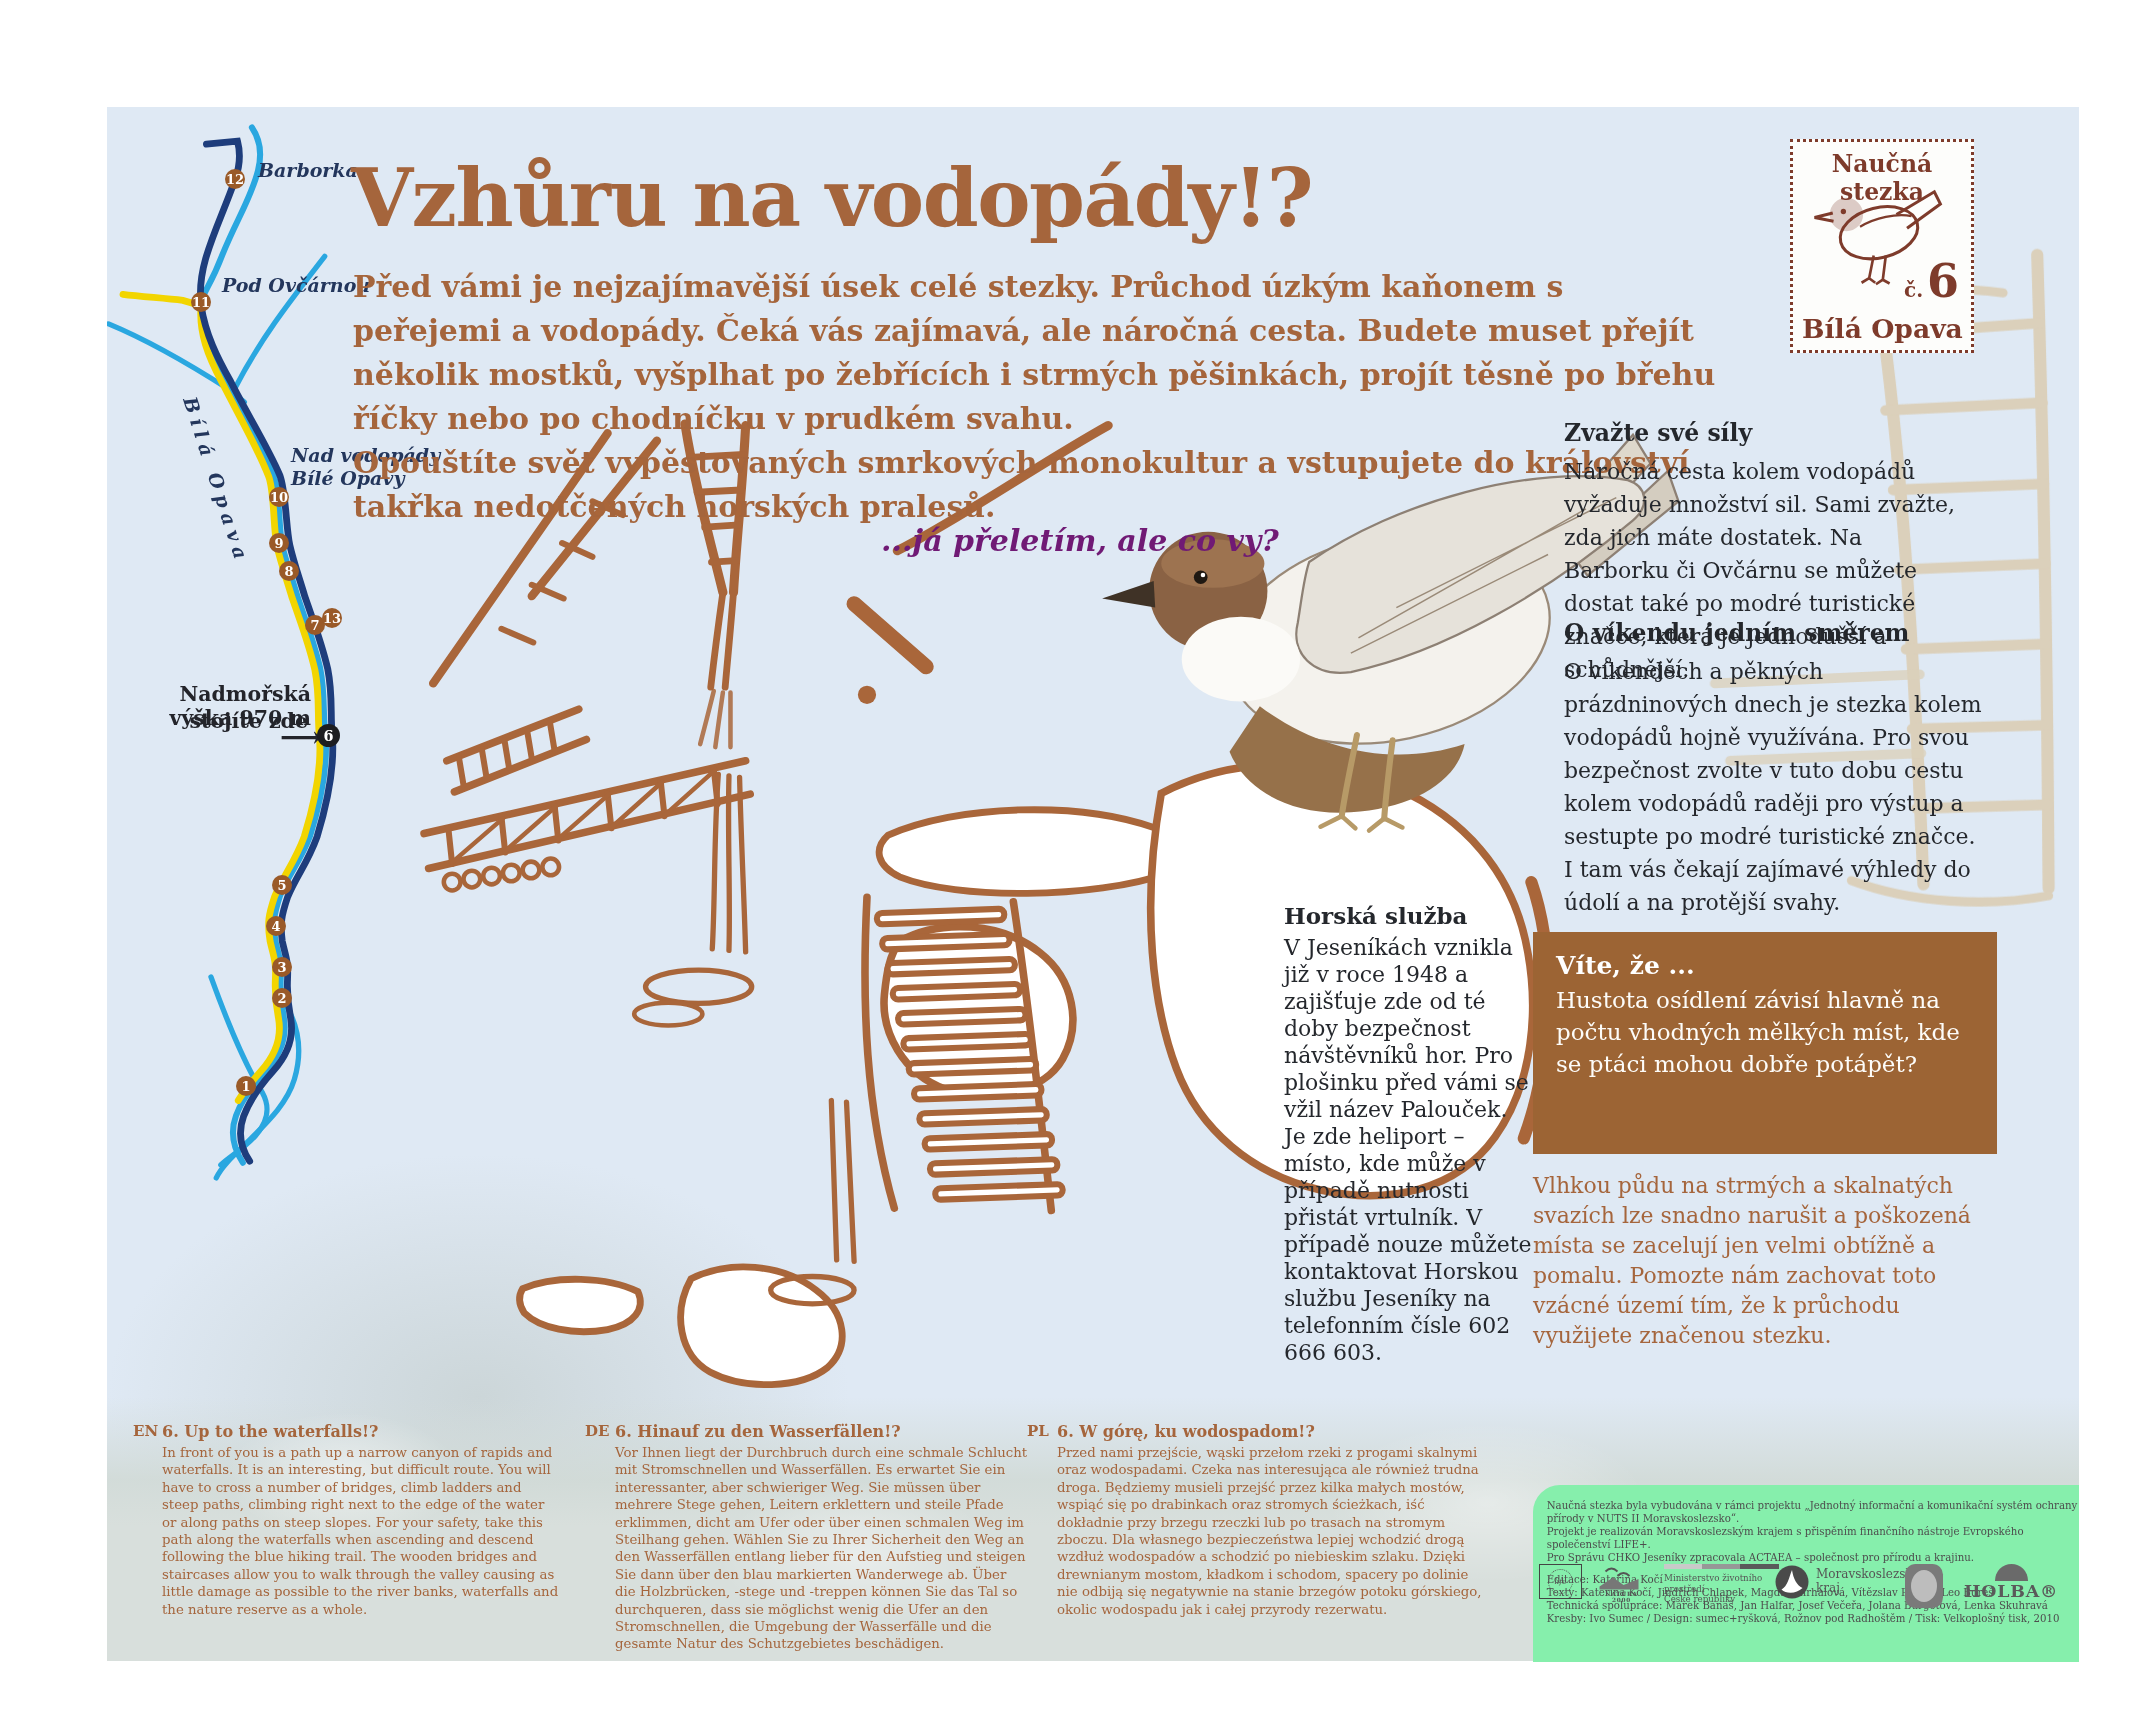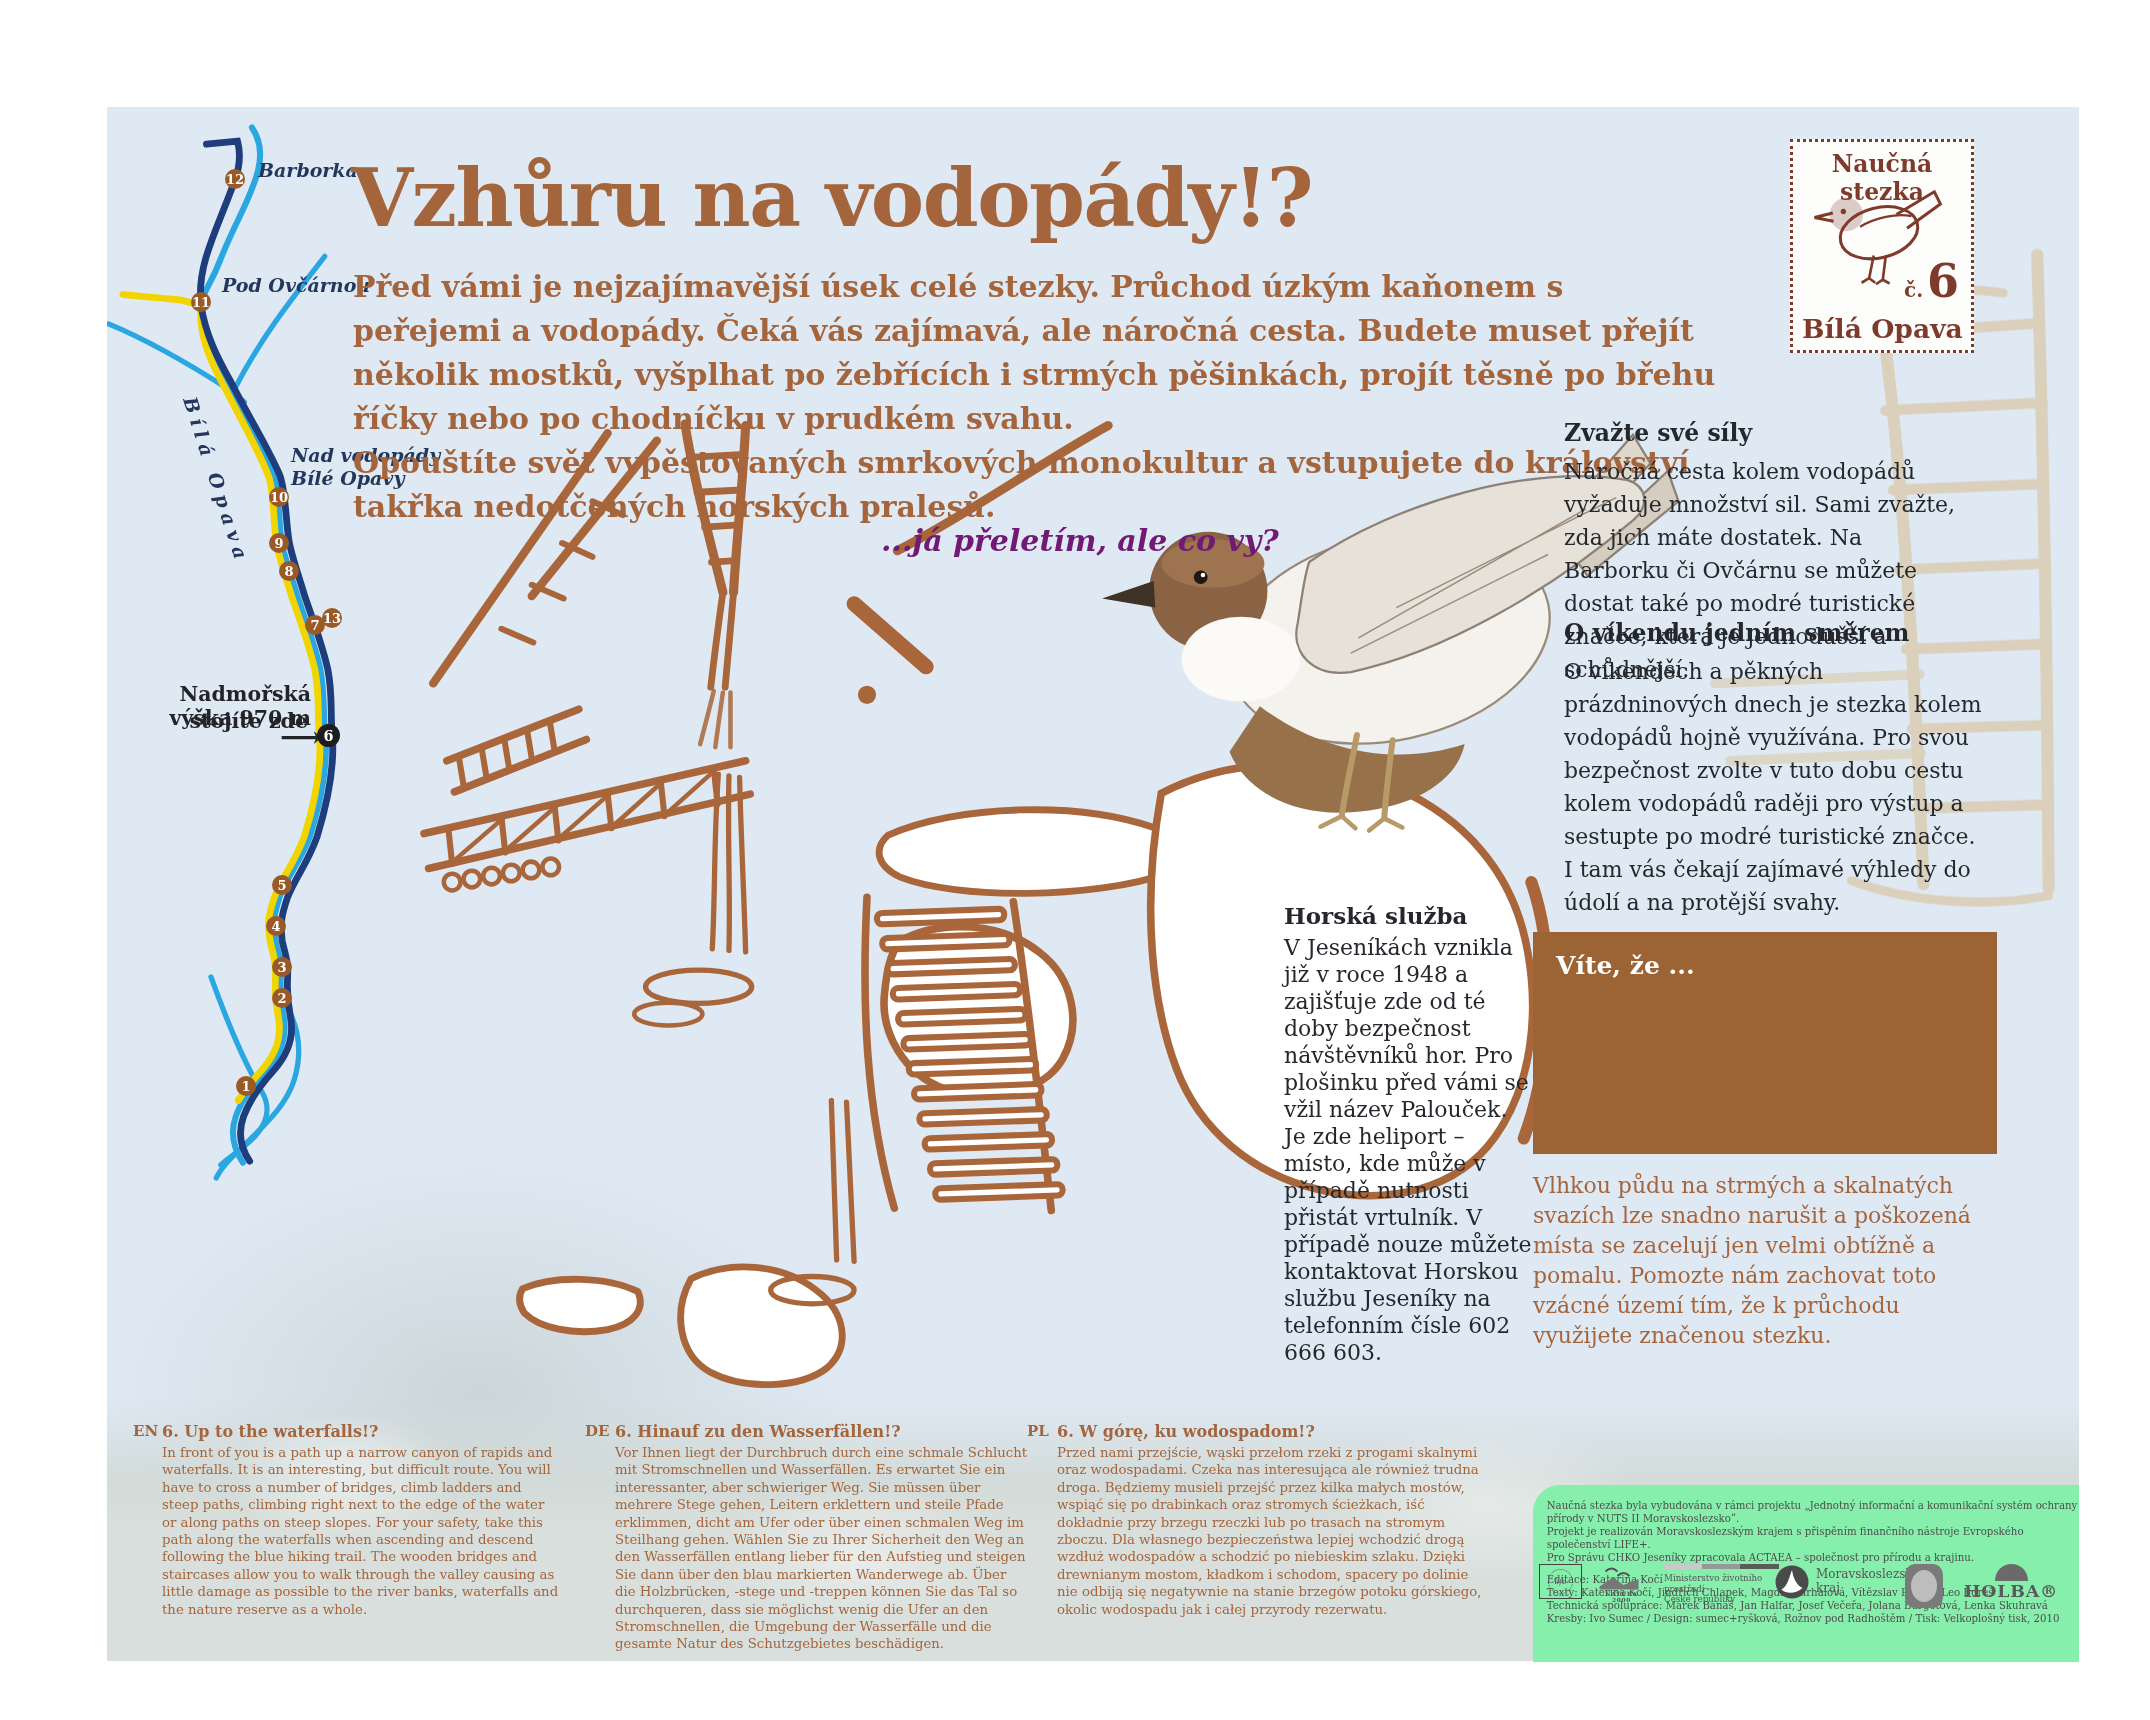--- a/index.html
+++ b/index.html
@@ -255,20 +255,21 @@
     <div class="abs vikend">
       <p class="colhead">O víkendu jedním směrem</p>
       <div>O víkendech a pěkných prázdninových dnech je stezka kolem vodopádů hojně využívána. Pro svou bezpečnost zvolte v tuto dobu cestu kolem vodopádů raději pro výstup a sestupte po modré turistické značce. I tam vás čekají zajímavé výhledy do údolí a na protější svahy.</div>
     </div>
     <div class="abs horska">
       <p class="colhead">Horská služba</p>
       <div>V Jeseníkách vznikla již v roce 1948 a zajišťuje zde od té doby bezpečnost návštěvníků hor. Pro plošinku před vámi se vžil název Palouček. Je zde heliport – místo, kde může v případě nutnosti přistát vrtulník. V případě nouze můžete kontaktovat Horskou službu Jeseníky na telefonním čísle 602 666 603.</div>
     </div>
     <div class="abs vite">
       <p class="colhead">Víte, že ...</p>
+      <p>Hustota osídlení závisí hlavně na počtu vhodných mělkých míst, kde se ptáci mohou dobře potápět?</p>
     </div>
     <div class="abs access">
       <p>Vlhkou půdu na strmých a skalnatých svazích lze snadno narušit a poškozená místa se zacelují jen velmi obtížně a pomalu. Pomozte nám zachovat toto vzácné území tím, že k průchodu využijete značenou stezku.</p>
     </div>
 
     <div class="abs trans trans-en">
       <span class="lang" style="left:-29px;top:0;">EN</span>
       <p class="t-head">6. Up to the waterfalls!?</p>
       <p class="t-body">In front of you is a path up a narrow canyon of rapids and waterfalls. It is an interesting, but difficult route. You will have to cross a number of bridges, climb ladders and steep paths, climbing right next to the edge of the water or along paths on steep slopes. For your safety, take this path along the waterfalls when ascending and descend following the blue hiking trail. The wooden bridges and staircases allow you to walk through the valley causing as little damage as possible to the river banks, waterfalls and the nature reserve as a whole.</p>
     </div>

